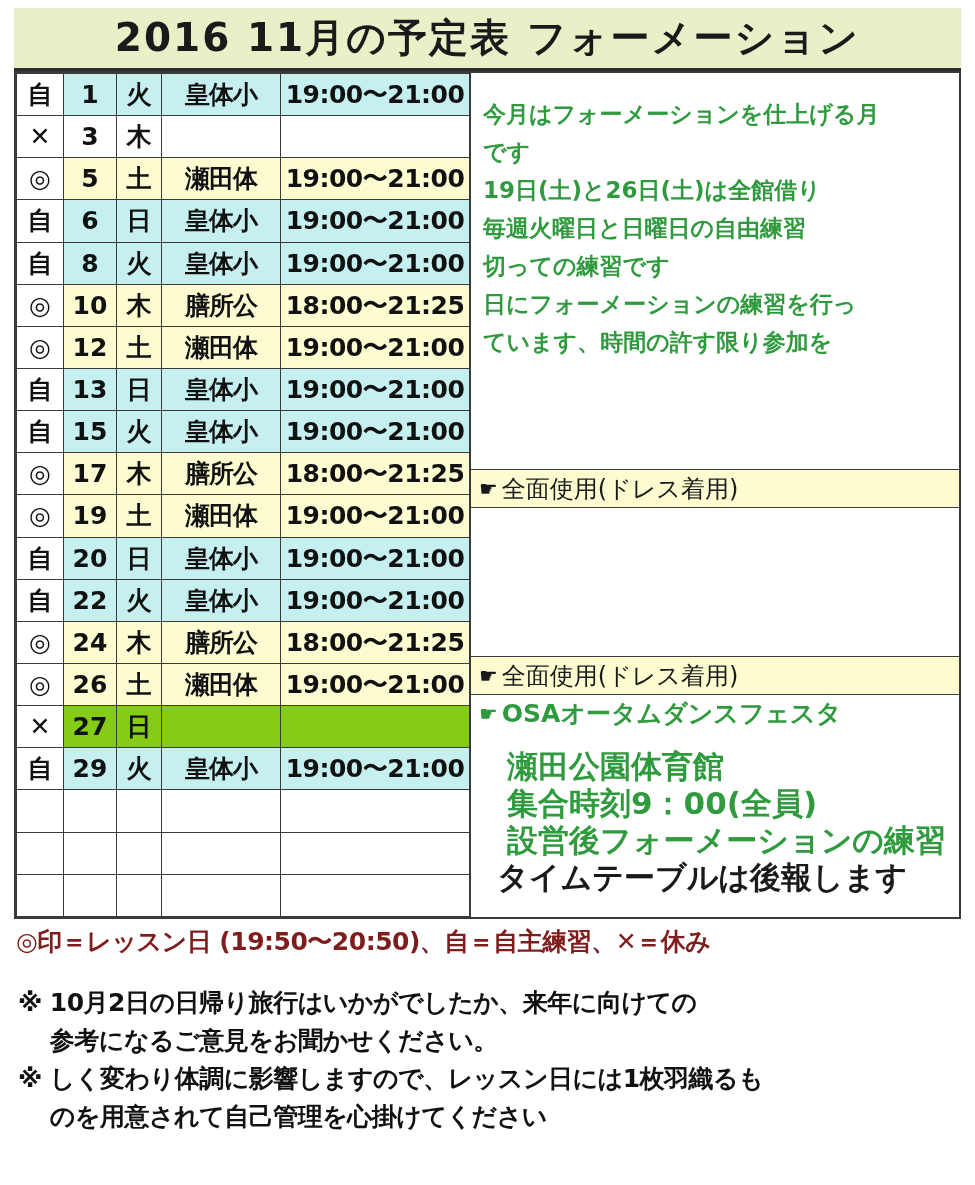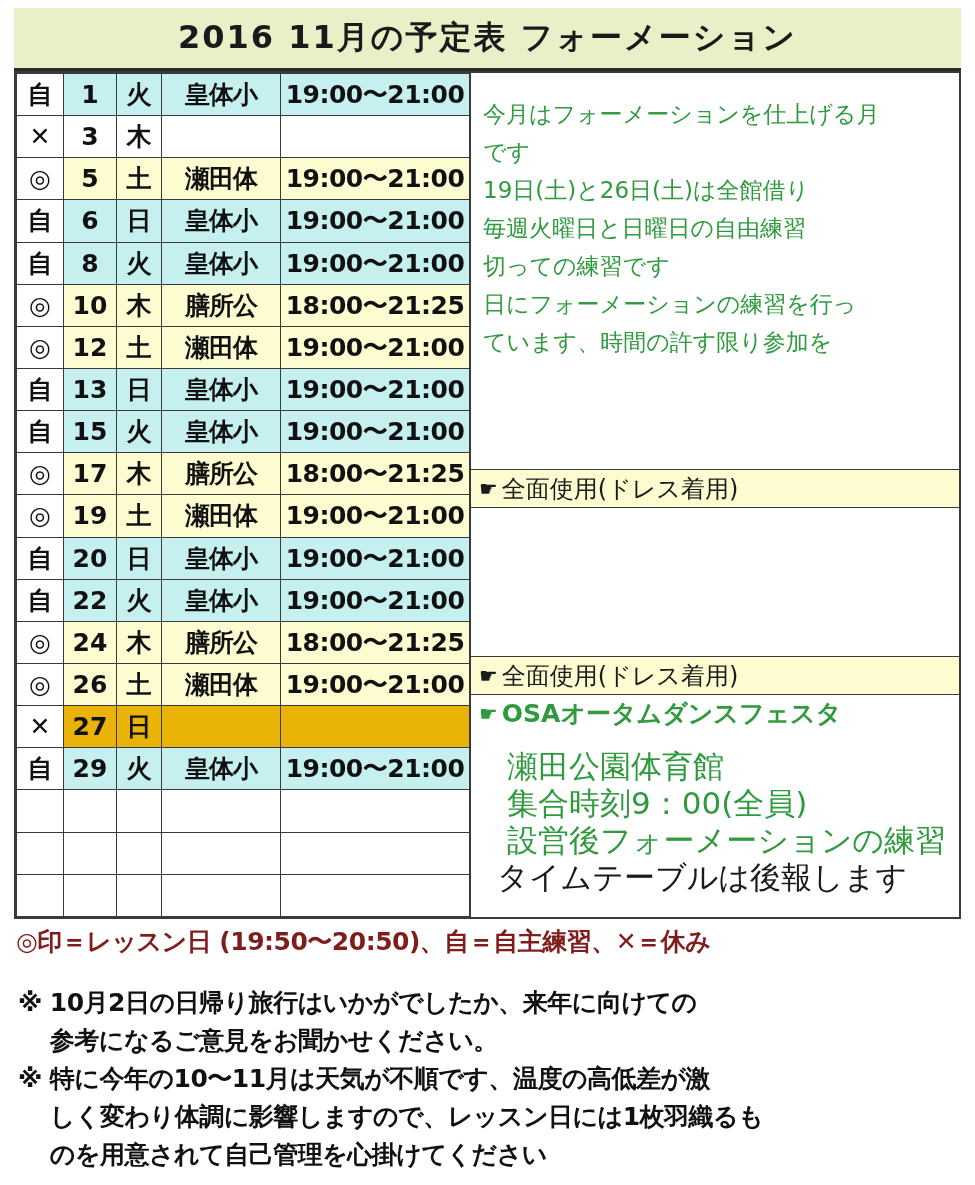--- a/index.html
+++ b/index.html
@@ -26,21 +26,21 @@
     margin: 8px 14px 0 14px;
     background: #e9f0c8;
     border-bottom: 3px solid #2b2b2b;
     height: 60px;
     display: flex;
     align-items: center;
     justify-content: center;
   }
   .title-text {
     font-family: "DejaVu Sans", sans-serif;
-    font-size: 32px;
+    font-size: 39px;
     font-weight: bold;
     letter-spacing: 2px;
     color: #1a1a1a;
     white-space: nowrap;
   }
   
   .subtitle {
     margin: 6px 14px 6px 18px;
     font-size: 25px;
     font-weight: bold;
@@ -75,37 +75,37 @@
     white-space: nowrap;
   }
   td.c-mark { width: 46px; }
   td.c-day  { width: 52px; text-align: right; padding-right: 7px; }
   td.c-wd   { width: 44px; }
   td.c-place{ width: 118px; letter-spacing: -1px; }
   td.c-time { width: 188px; font-size: 23px; letter-spacing: -0.5px; margin-left: 44px; }
 
   .bg-yellow { background: #fdfbd0; }
   .bg-cyan   { background: #c6f0f0; }
-  .bg-pink   { background: #eab308; }
+  .bg-pink   { background: #84cc16; }
   .bg-white  { background: #ffffff; }
   .fg-pink   { color: #d96fb8; }
 
   
   .notes-col {
     flex: 1 1 auto;
     display: flex;
     flex-direction: column;
     border-left: 1px solid #3a3a3a;
     background: #ffffff;
   }
   .note-block {
     box-sizing: border-box;
     padding: 16px 8px 2px 10px;
     color: #2f9a3e;
-    font-weight: normal;
+    font-weight: bold;
     white-space: nowrap;
     overflow: hidden;
   }
   .note-main {
     height: 396px;
     font-size: 23px;
     line-height: 38px;
     padding-top: 22px;
     padding-left: 12px;
   }
@@ -388,20 +388,19 @@
       <div class="item">
         <div class="bullet">※</div>
         <div class="body">
           <div>10月2日の日帰り旅行はいかがでしたか、来年に向けての</div>
           <div>参考になるご意見をお聞かせください。</div>
         </div>
       </div>
       <div class="item">
         <div class="bullet">※</div>
         <div class="body">
-          <div>特に今年の10〜11月は天気が不順です、温度の高低差が激</div>
           <div>しく変わり体調に影響しますので、レッスン日には1枚羽織るも</div>
           <div>のを用意されて自己管理を心掛けてください</div>
         </div>
       </div>
     </div>
 
 </div>
 
 </body></html>

